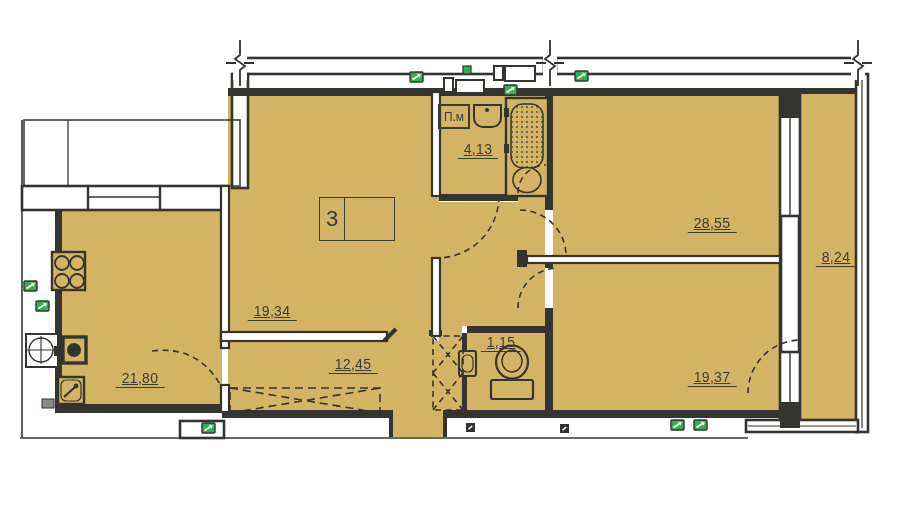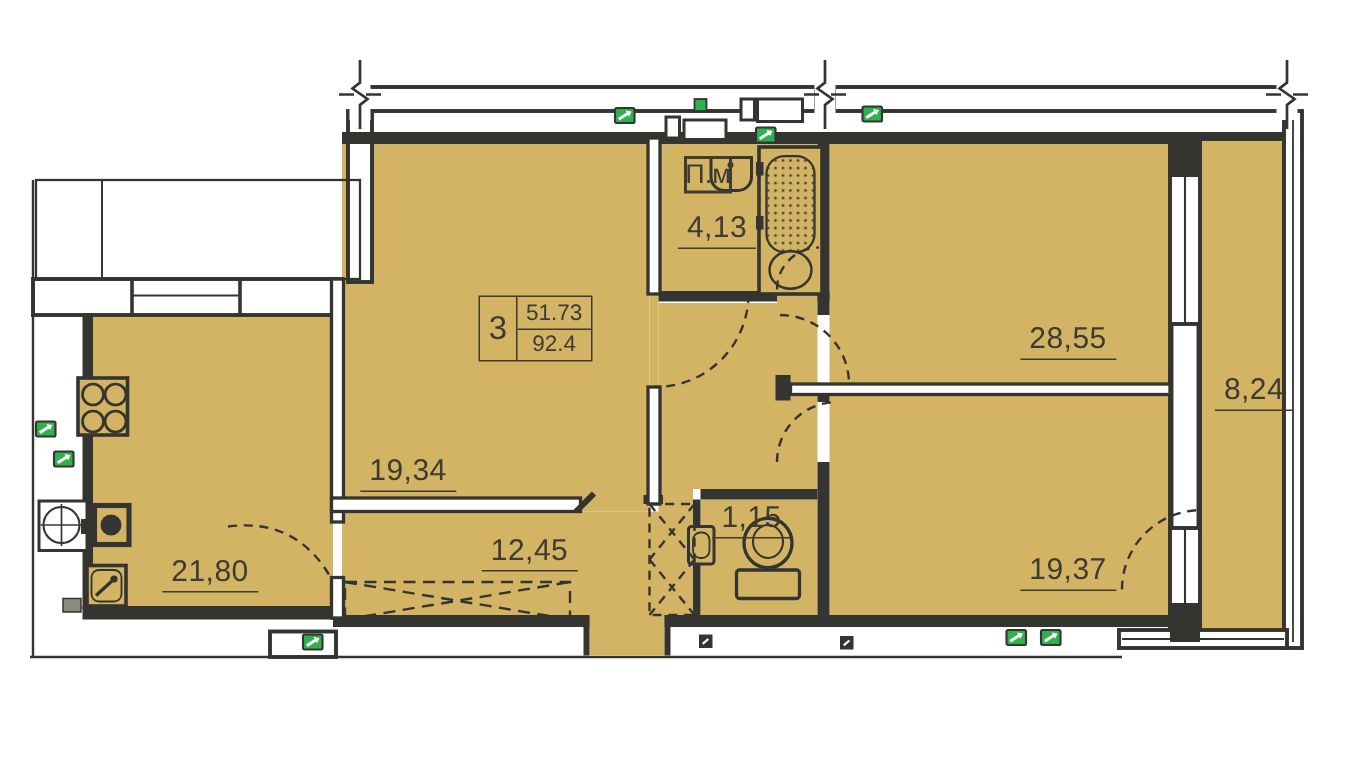--- a/index.html
+++ b/index.html
@@ -7,24 +7,24 @@
         font-family:"Liberation Sans",sans-serif;}
   #plan svg{position:absolute;left:0;top:0;}
   .rm{fill:var(--fill);}
   .wd{fill:var(--wall);}
   .wcore{fill:#fff;stroke:var(--wall);stroke-width:2.2;}
   .wext{fill:#fff;stroke:var(--wall);stroke-width:2.6;}
   .ln{stroke:var(--wall);fill:none;}
   .fx{fill:var(--fill);stroke:var(--wall);}
   .fxw{fill:#fff;stroke:var(--wall);}
   .dsh{stroke:var(--wall);fill:none;stroke-dasharray:6 4.5;stroke-width:1.6;}
-  .lbl{position:absolute;color:var(--txt);font-size:20px;letter-spacing:.3px;white-space:nowrap;}
+  .lbl{position:absolute;color:var(--txt);font-size:14px;letter-spacing:.3px;white-space:nowrap;text-decoration:underline;}
   .area{border-bottom:1.6px solid var(--txt);padding:0 6px 1px;transform:translateX(-50%);}
-  .pmbox{position:absolute;left:456px;top:104px;width:28px;height:21px;border:2px solid var(--txt);
-         font-size:18px;display:flex;align-items:center;justify-content:center;color:var(--txt);}
+  .pmbox{position:absolute;left:438px;top:104px;width:28px;height:21px;border:2px solid var(--txt);
+         font-size:12px;display:flex;align-items:center;justify-content:center;color:var(--txt);}
   .stamp{position:absolute;left:319px;top:197px;width:74px;height:42px;border:1.6px solid var(--txt);
          display:flex;color:var(--txt);}
   .stamp .c1{width:24px;border-right:1.6px solid var(--txt);display:flex;align-items:center;
              justify-content:center;font-size:22px;}
   .stamp .c2{flex:1;display:flex;flex-direction:column;}
   .stamp .c2 div{flex:1;display:flex;align-items:center;justify-content:center;font-size:15px;}
   .stamp .c2 .top{border-bottom:1.6px solid var(--txt);}
 </style>
 </head>
 <body>
@@ -222,18 +222,14 @@
   <div class="lbl area" style="left:478px;top:141px;">4,13</div>
   <div class="lbl area" style="left:501px;top:334px;">1,15</div>
   <div class="lbl area" style="left:712px;top:215px;">28,55</div>
   <div class="lbl area" style="left:712px;top:369px;">19,37</div>
   <div class="lbl area" style="left:836px;top:249px;">8,24</div>
 
   <div class="pmbox">П.м</div>
 
   <div class="stamp">
     <div class="c1">3</div>
-    <div class="c2">
-      <div class="top">51.73</div>
-      <div>92.4</div>
-    </div>
   </div>
 </div>
 
 </body></html>

